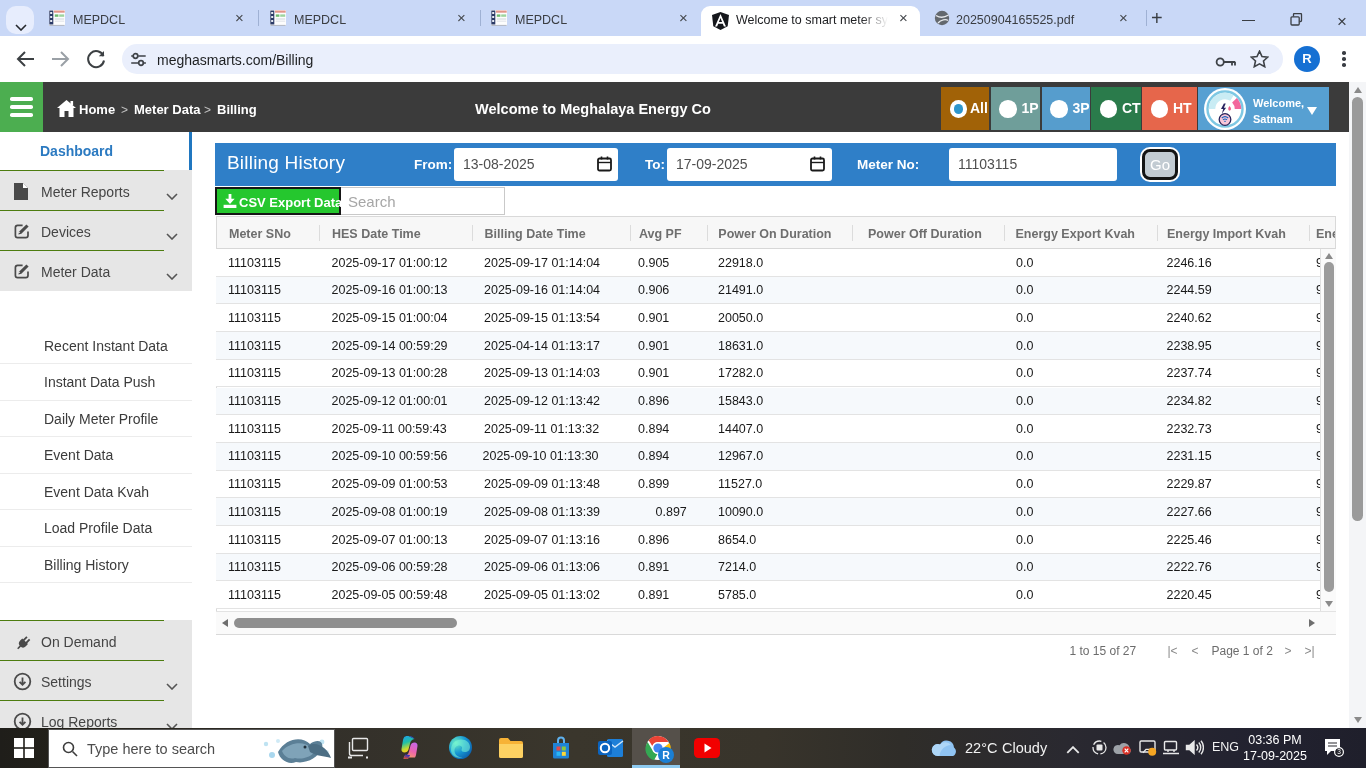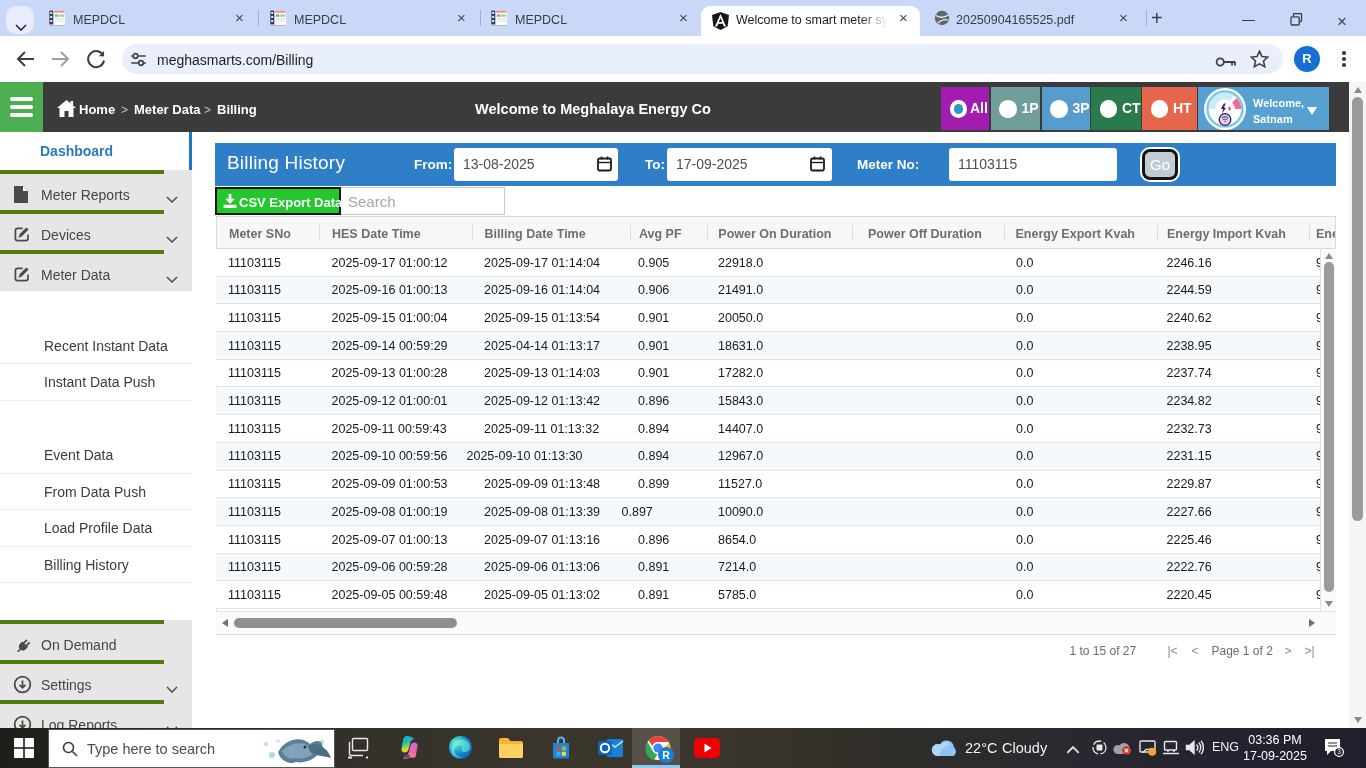--- a/index.html
+++ b/index.html
@@ -32,21 +32,21 @@
 .segradio { position:absolute; left:8.5px; top:13px; width:17.5px; height:17.5px; border-radius:50%; background:#fff; }
 .seglab { position:absolute; left:31px; top:13px; color:#fff; font-weight:bold; font-size:14px; }
 #welcomeseg { position:absolute; left:1198px; top:5px; width:131px; height:43px; background:#57a0d2; }
 .wtxt { position:absolute; left:55px; color:#fff; font-weight:bold; font-size:11px; }
 
 
 #sidebar { left:0; top:132px; width:192px; height:596px; background:#fff; }
 #dash { position:absolute; left:0; top:0; width:192px; height:38px; background:#fff; border-right:3px solid #2077c0; }
 #dash span { position:absolute; left:8px; top:11px; color:#2b7ac1; font-weight:bold; font-size:14px;margin-left:32px; }
 .navgroup { position:absolute; left:0; width:192px; background:#e6e6e6; }
-.gitem { position:absolute; left:0; width:164px; height:40px; border-top:4px solid #4d7c0f; }
+.gitem { position:absolute; left:0; width:164px; height:40px; border-top:1px solid #4d7c0f; }
 .gitem .gi { position:absolute; left:13px; top:11px; }
 .gitem .gt { position:absolute; left:41px; top:12.5px; font-size:14px; color:#454545; }
 .gitem .gc { position:absolute; left:166px; top:15px; }
 .subitem { left:0; width:192px; background:#fff; border-bottom:1px solid #ececec; }
 .subitem span { position:absolute; left:44px; top:10px; font-size:14px; color:#3b3b3b; }
 
 
 #bluebar { left:215px; top:143px; width:1121px; height:43px; background:#2f7fc8; }
 #bluebar .title { position:absolute; left:12px; top:9px; color:#fff; font-size:19px; font-weight:500; letter-spacing:.2px; }
 .blab { position:absolute; top:14px; color:#fff; font-weight:bold; font-size:13.5px; }
@@ -199,21 +199,21 @@
   <span style="position:absolute;left:57px;top:18px;"><svg width="19" height="17" viewBox="0 0 19 17" fill="#fff">
           <path d="M9.5 0 L0 8 h2.5 v9 h5 v-6 h4 v6 h5 v-9 H19 z"></path>
           <rect x="13.5" y="1" width="2.6" height="4"></rect>
         </svg></span>
   <span class="bc" style="left:79px;">Home</span>
   <span class="bcsep" style="left:121px;">&gt;</span>
   <span class="bc" style="left:134px;">Meter Data</span>
   <span class="bcsep" style="left:204px;">&gt;</span>
   <span class="bc" style="left:217px;">Billing</span>
   <div id="headcenter">Welcome to Meghalaya Energy Co</div>
-  <div class="seg" style="left:941px;width:48px;background:#a21caf;">
+  <div class="seg" style="left:941px;width:48px;background:#a16207;">
     <span class="segradio" style="background:#fff;"></span>
     <span class="segradio" style="left:12.5px;top:17px;width:9.5px;height:9.5px;background:#2e96cc;"></span>
     <span class="seglab" style="left:29px;">All</span>
   </div>
   <div class="seg" style="left:990.5px;width:49.5px;background:#6f9e9a;">
         <span class="segradio"></span>
         <span class="seglab">1P</span>
       </div>
   <div class="seg" style="left:1041.5px;width:48px;background:#569dcd;">
         <span class="segradio"></span>
@@ -286,25 +286,28 @@
               <path d="M1 1 l5 5 5-5" stroke="#555" stroke-width="1.6"></path>
             </svg></span>
         </div>
   </div>
 <div class="abs subitem" style="top:195.6px;height:36.55px;">
         <span>Recent Instant Data</span>
       </div>
 <div class="abs subitem" style="top:232.1px;height:36.55px;">
         <span>Instant Data Push</span>
       </div>
+<div class="abs subitem" style="top:268.7px;height:36.55px;">
+        <span>Daily Meter Profile</span>
+      </div>
 <div class="abs subitem" style="top:305.2px;height:36.55px;">
         <span>Event Data</span>
       </div>
 <div class="abs subitem" style="top:341.8px;height:36.55px;">
-        <span>From Data Push</span>
+        <span>Event Data Kvah</span>
       </div>
 <div class="abs subitem" style="top:378.3px;height:36.55px;">
         <span>Load Profile Data</span>
       </div>
 <div class="abs subitem" style="top:414.9px;height:36.55px;">
         <span>Billing History</span>
       </div>
   <div class="navgroup" style="top:488px;height:108px;">
     <div class="gitem" style="top:0;">
           <span class="gi"><svg width="20" height="20" viewBox="0 0 20 20" fill="#4a4a4a">
@@ -458,42 +461,42 @@
 <span class="cell" style="left:268.5px;">2025-09-11 01:13:32</span>
 <span class="cell" style="left:422.5px;">0.894</span>
 <span class="cell" style="left:502.5px;">14407.0</span>
 <span class="cell" style="left:800.5px;">0.0</span>
 <span class="cell" style="left:951px;">2232.73</span>
 <span class="cell clipnum" style="left:1100.5px;">9</span>
 </div>
 <div class="abs row" style="left:215.5px;top:442.9px;width:1104.5px;height:27.7px;background:#f6f9fc;">
 <span class="cell" style="left:12.5px;">11103115</span>
 <span class="cell" style="left:116px;">2025-09-10 00:59:56</span>
-<span class="cell" style="left:251px;">2025-09-10 01:13:30</span>
+<span class="cell" style="left:267px;">2025-09-10 01:13:30</span>
 <span class="cell" style="left:422.5px;">0.894</span>
 <span class="cell" style="left:502.5px;">12967.0</span>
 <span class="cell" style="left:800.5px;">0.0</span>
 <span class="cell" style="left:951px;">2231.15</span>
 <span class="cell clipnum" style="left:1100.5px;">9</span>
 </div>
 <div class="abs row" style="left:215.5px;top:470.6px;width:1104.5px;height:27.7px;background:#ffffff;">
 <span class="cell" style="left:12.5px;">11103115</span>
 <span class="cell" style="left:116px;">2025-09-09 01:00:53</span>
 <span class="cell" style="left:268.5px;">2025-09-09 01:13:48</span>
 <span class="cell" style="left:422.5px;">0.899</span>
 <span class="cell" style="left:502.5px;">11527.0</span>
 <span class="cell" style="left:800.5px;">0.0</span>
 <span class="cell" style="left:951px;">2229.87</span>
 <span class="cell clipnum" style="left:1100.5px;">9</span>
 </div>
 <div class="abs row" style="left:215.5px;top:498.3px;width:1104.5px;height:27.7px;background:#f6f9fc;">
 <span class="cell" style="left:12.5px;">11103115</span>
 <span class="cell" style="left:116px;">2025-09-08 01:00:19</span>
 <span class="cell" style="left:268.5px;">2025-09-08 01:13:39</span>
-<span class="cell" style="left:406px;">0.897</span>
+<span class="cell" style="left:440px;">0.897</span>
 <span class="cell" style="left:502.5px;">10090.0</span>
 <span class="cell" style="left:800.5px;">0.0</span>
 <span class="cell" style="left:951px;">2227.66</span>
 <span class="cell clipnum" style="left:1100.5px;">9</span>
 </div>
 <div class="abs row" style="left:215.5px;top:526.0px;width:1104.5px;height:27.7px;background:#ffffff;">
 <span class="cell" style="left:12.5px;">11103115</span>
 <span class="cell" style="left:116px;">2025-09-07 01:00:13</span>
 <span class="cell" style="left:268.5px;">2025-09-07 01:13:16</span>
 <span class="cell" style="left:422.5px;">0.896</span>

